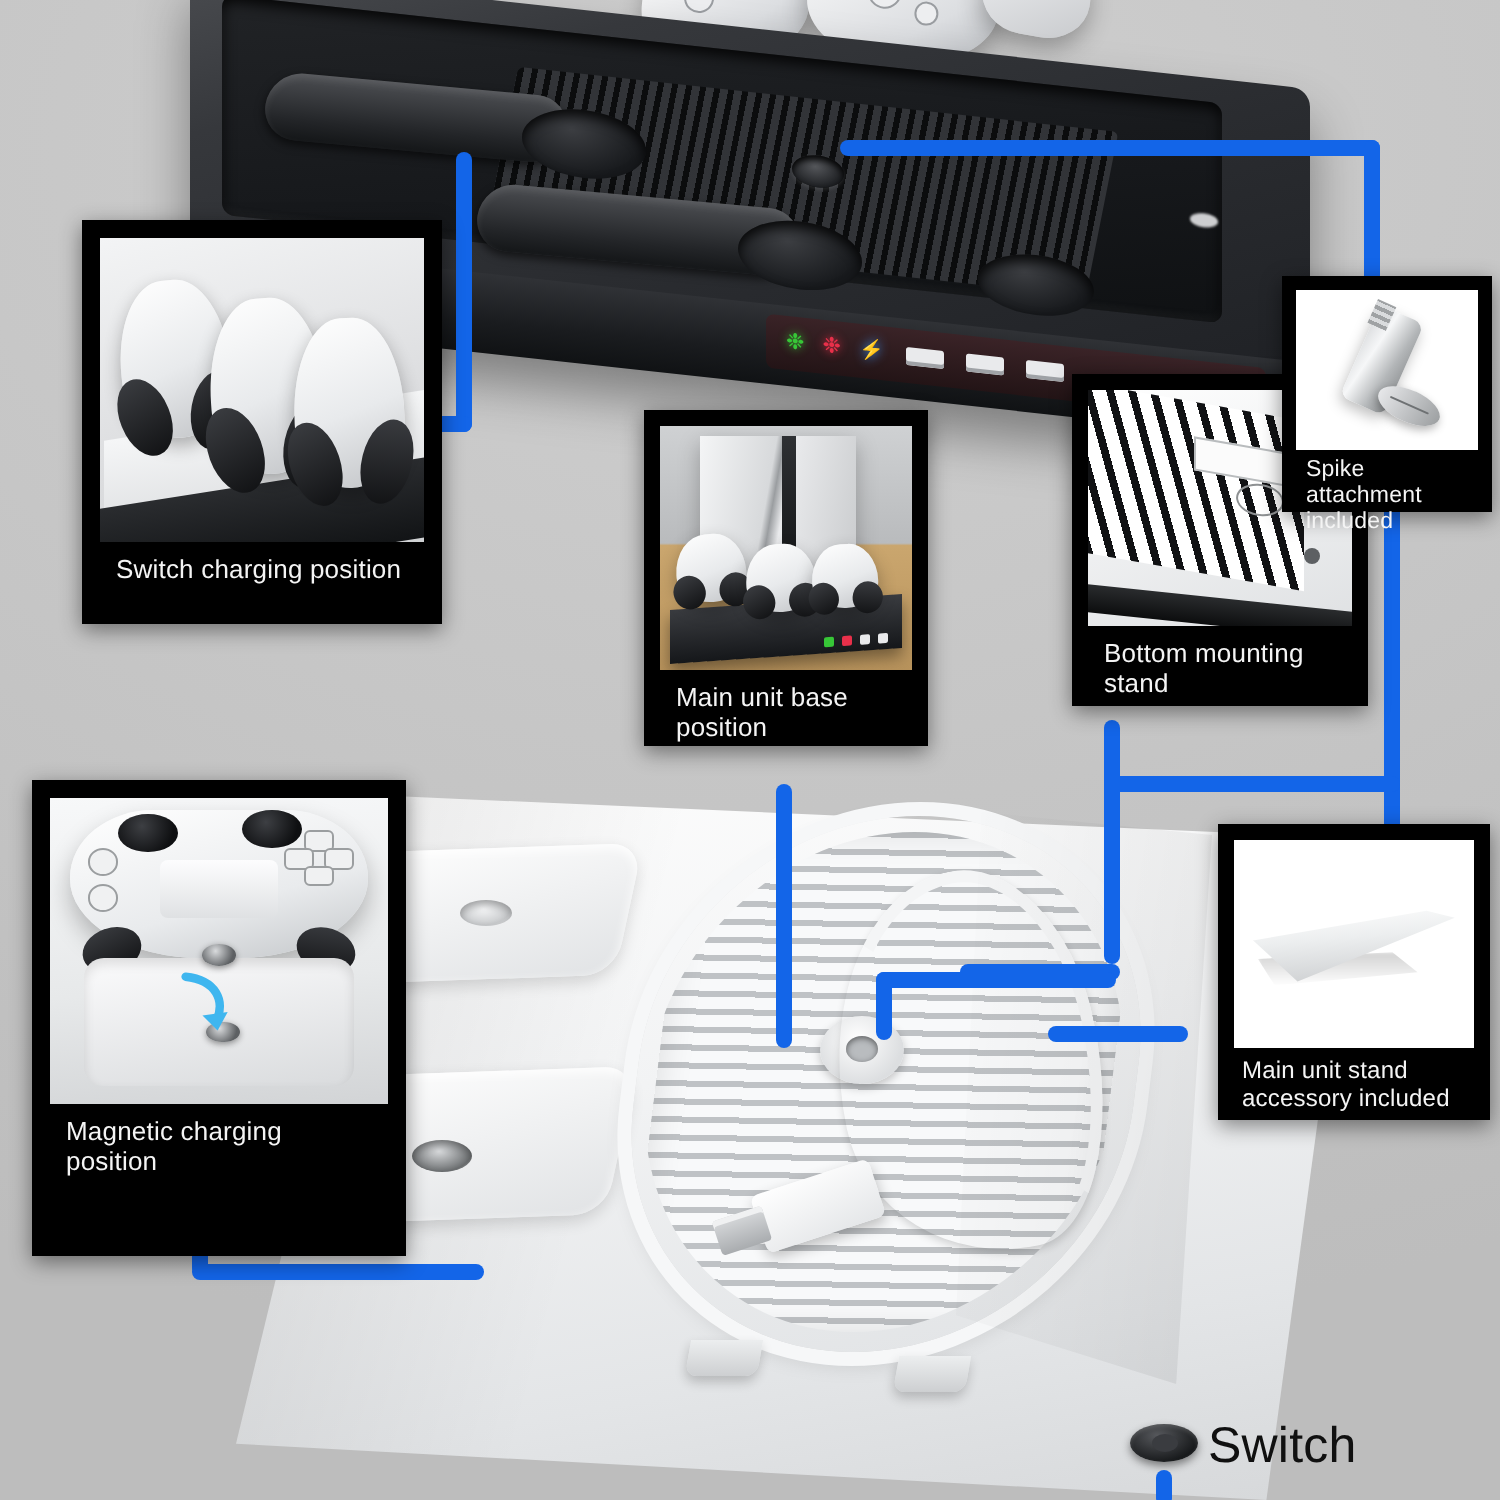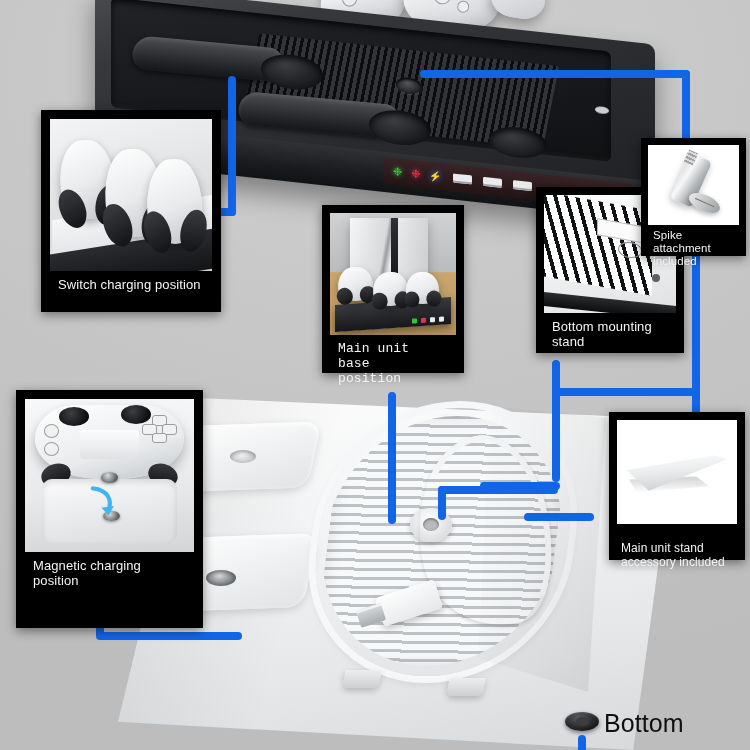--- a/index.html
+++ b/index.html
@@ -286,21 +286,21 @@
     <div class="wu-vent-frame"></div>
     <div class="wu-ring"></div>
     <div class="wu-cable"></div>
     <div class="wu-usb"></div>
     <div class="wu-foot f1"></div>
     <div class="wu-foot f2"></div>
     <div class="wu-edge"></div>
   </div>
 
   <div class="switch-btn"></div>
-  <div class="switch-label">Bottom</div>
+  <div class="switch-label">Switch</div>
 
   <div class="ln lnv" style="left:228px;top:76px;height:140px;"></div>
   <div class="ln lnh" style="left:200px;top:208px;width:36px;"></div>
 
   <div class="ln lnh" style="left:420px;top:70px;width:270px;"></div>
   <div class="ln lnv" style="left:682px;top:70px;height:75px;"></div>
 
   <div class="ln lnv" style="left:692px;top:238px;height:250px;"></div>
   <div class="ln lnh" style="left:556px;top:388px;width:144px;"></div>
   <div class="ln lnv" style="left:552px;top:360px;height:122px;"></div>
@@ -332,21 +332,21 @@
         </div>
         <div class="pad" style="left:60%;top:26%;width:34%;height:56%;transform:rotate(-2deg);">
           <div class="grip l"></div>
             <div class="grip r"></div>
         </div>
       </div>
     </div>
     <div class="cap">Switch charging position</div>
   </div>
 
-  <div class="panel" style="left:322px;top:205px;width:142px;height:168px;padding:8px 24px 0 8px;box-sizing:border-box;font-family:Liberation Mono, monospace;">
+  <div class="panel" style="left:322px;top:205px;width:142px;height:168px;padding:8px 24px 0 8px;box-sizing:border-box;">
     <div class="pic" style="width:126px;height:122px;">
       <div class="ph p2bg">
         <div class="p2console">
             <div class="p2blade"></div>
           </div>
         <div class="p2dock">
           <div class="p2leds">
             <span class="p2led" style="background:#37c637;"></span>
             <span class="p2led" style="background:#e8304a;"></span>
             <span class="p2led" style="background:#e9eaec;"></span>
@@ -424,16 +424,16 @@
     <div class="cap">Magnetic charging position</div>
   </div>
 
   <div class="panel" style="left:609px;top:412px;width:136px;height:148px;padding:8px 8px 0 8px;box-sizing:border-box;">
     <div class="pic" style="width:120px;height:104px;">
       <div class="ph p6bg">
         <div class="p6shadow"></div>
         <div class="p6stand"></div>
       </div>
     </div>
-    <div class="cap" style="font-size:12px;line-height:14px;padding:4px 3px 5px 4px;margin-top:13px;">Main unit stand accessory included</div>
+    <div class="cap" style="font-size:12px;line-height:14px;padding:4px 3px 5px 4px;">Main unit stand accessory included</div>
   </div>
 
 </div>
 
 </body></html>

